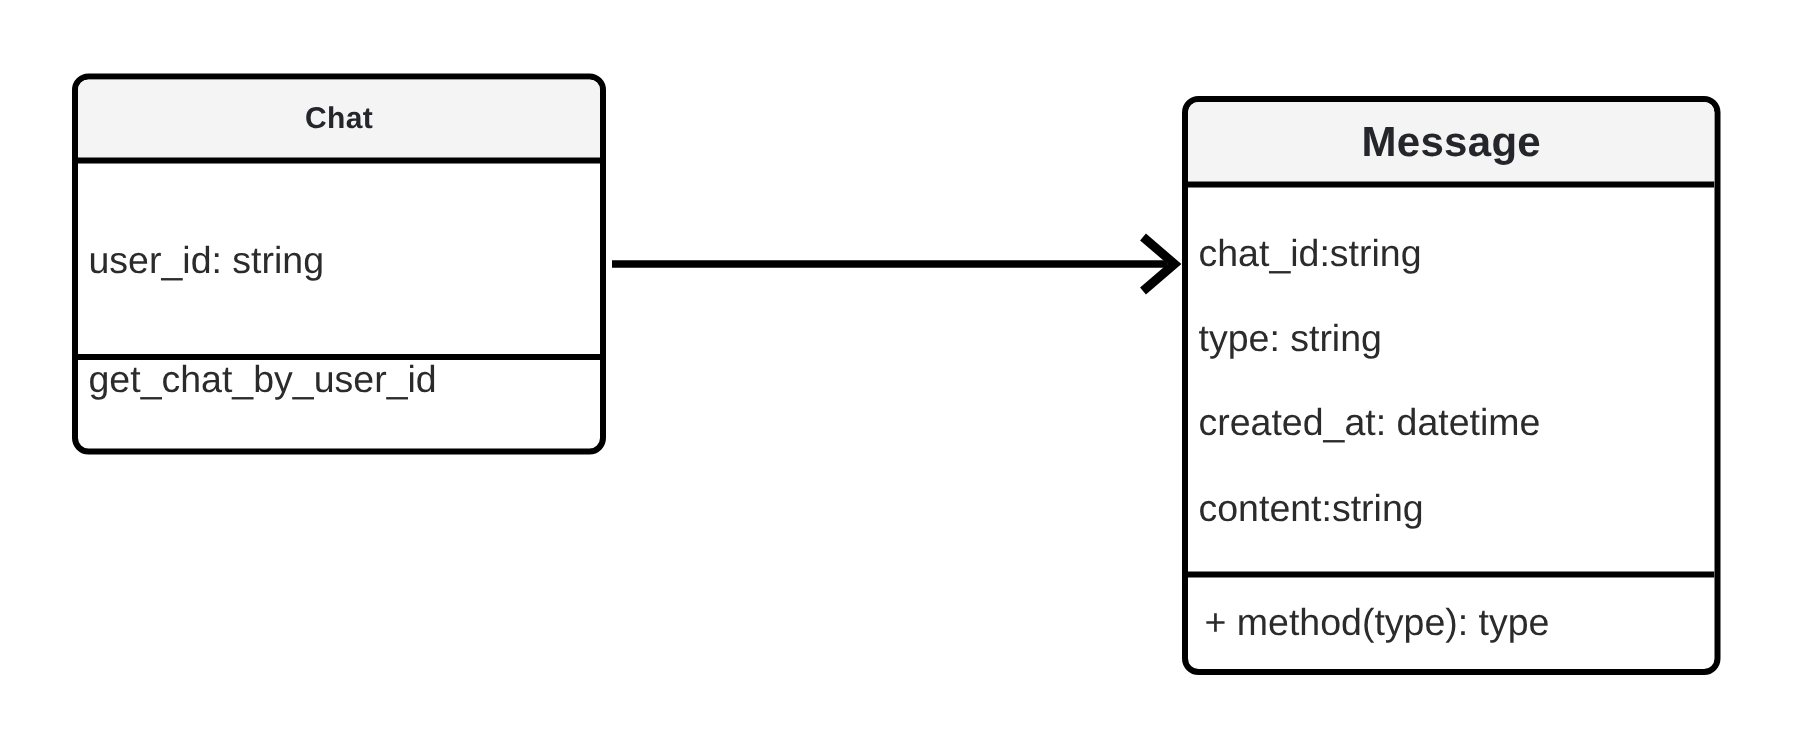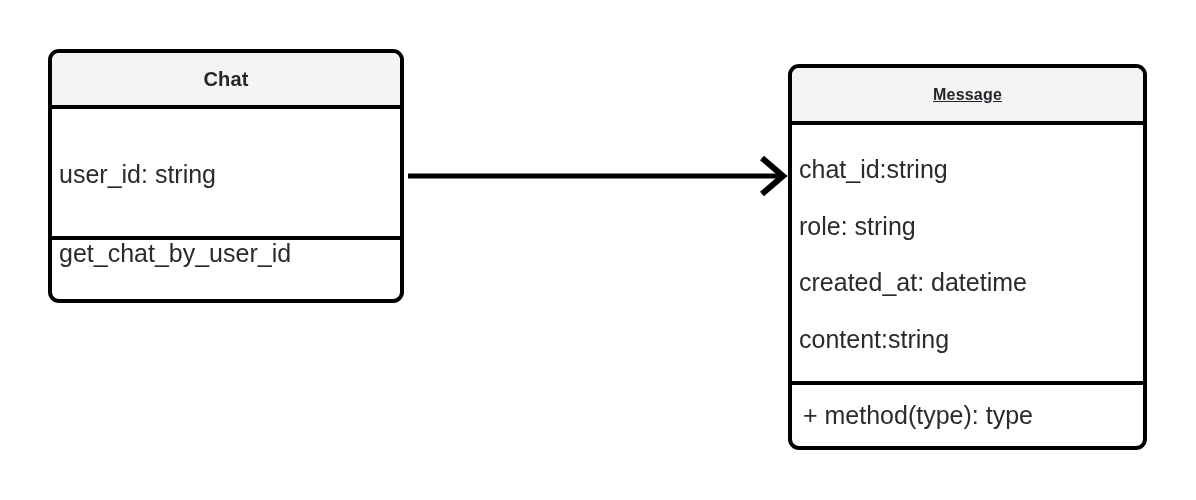--- a/index.html
+++ b/index.html
@@ -86,21 +86,21 @@
   }
 
   
   #message-class {
     left: 788px;
     top: 64px;
     width: 359px;
     height: 386px;
   }
   #message-class .uml-header { height: 57px; }
-  #message-class .uml-header-title { font-size: 16px; text-decoration: underline; }
+  #message-class .uml-header-title { font-size: 28px; }
   #message-class .uml-section.attributes {
     height: 260px;
     padding: 16px 0 14px 0;
   }
   #message-class .uml-section.methods {
     height: 61px;
     padding: 4px;
     justify-content: center;
   }
   #message-class .uml-row {
@@ -134,21 +134,21 @@
       <div class="uml-row">get_chat_by_user_id</div>
     </div>
   </div>
 
   <div class="uml-class" id="message-class">
     <div class="uml-header">
       <span class="uml-header-title">Message</span>
     </div>
     <div class="uml-section attributes">
       <div class="uml-row">chat_id:string</div>
-      <div class="uml-row">role: string</div>
+      <div class="uml-row">type: string</div>
       <div class="uml-row">created_at: datetime</div>
       <div class="uml-row">content:string</div>
     </div>
     <div class="uml-section methods">
       <div class="uml-row">+ method(type): type</div>
     </div>
   </div>
 
   <svg id="association-arrow" viewBox="0 0 392 62">
     <line x1="8" y1="30" x2="378" y2="30" stroke="#000000" stroke-width="5" stroke-linecap="butt"></line>

